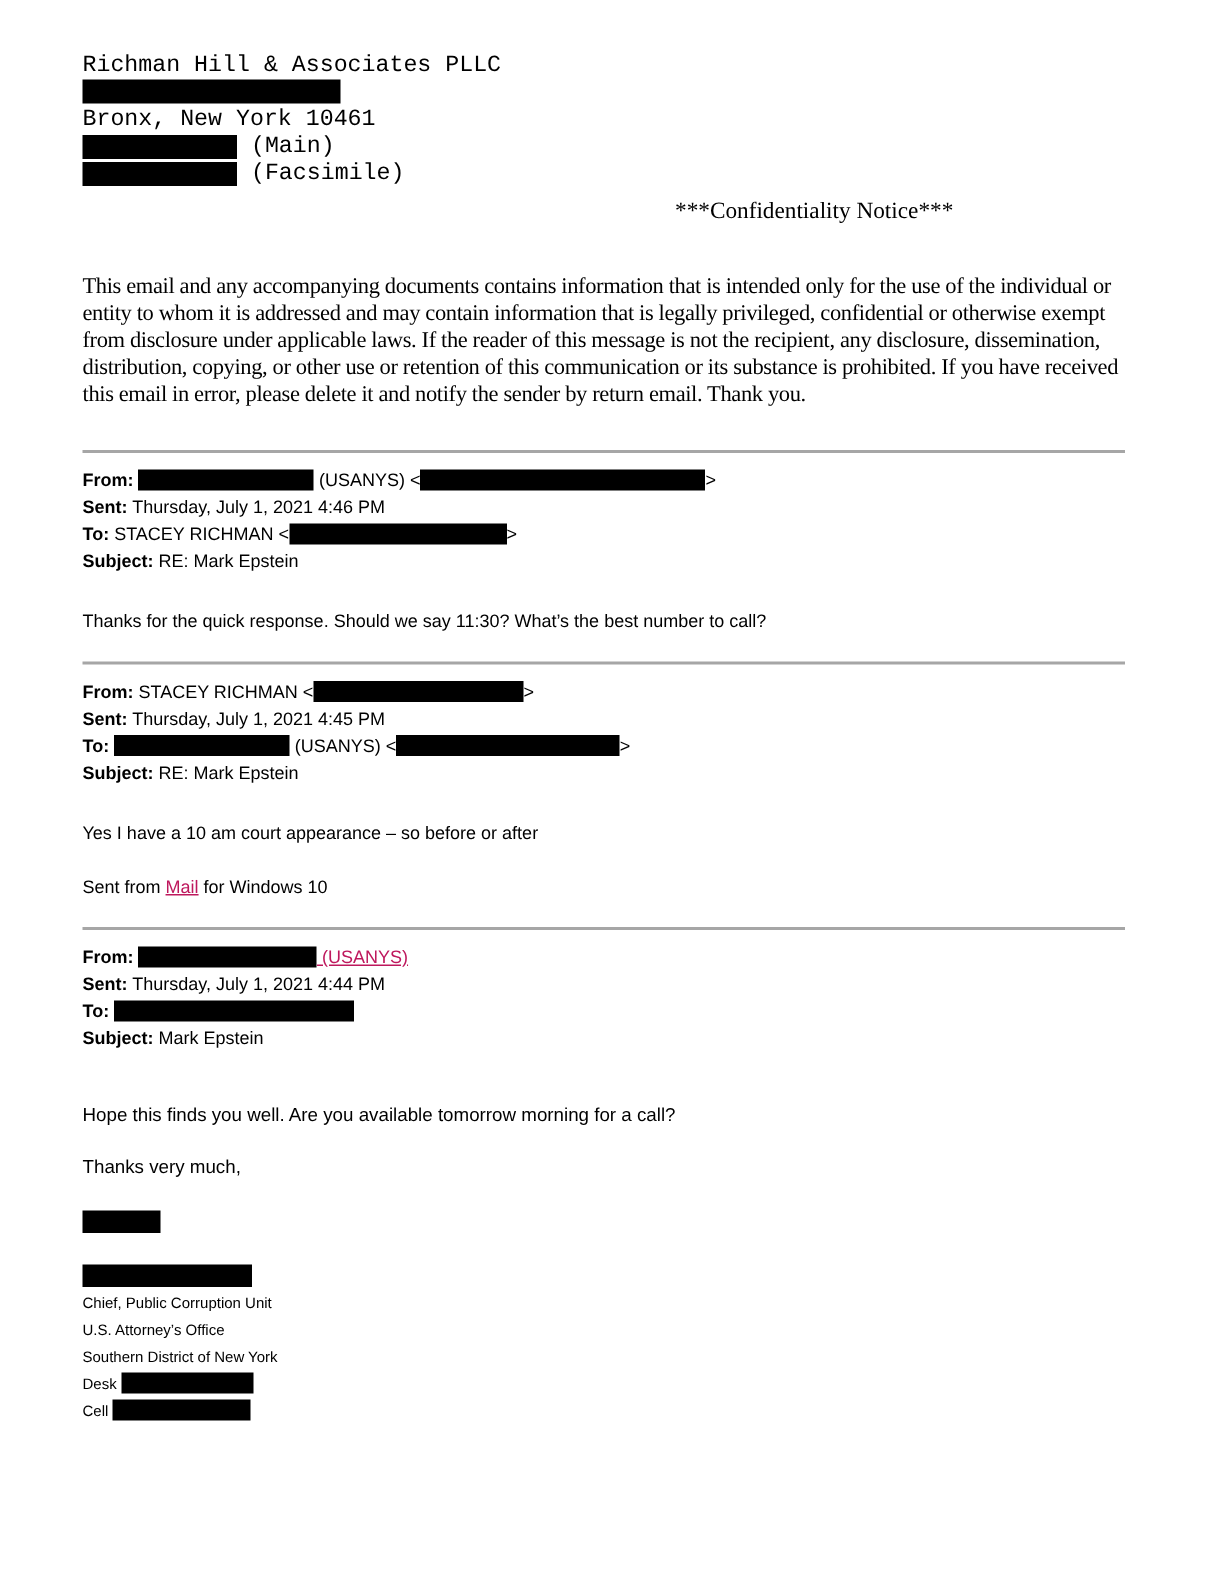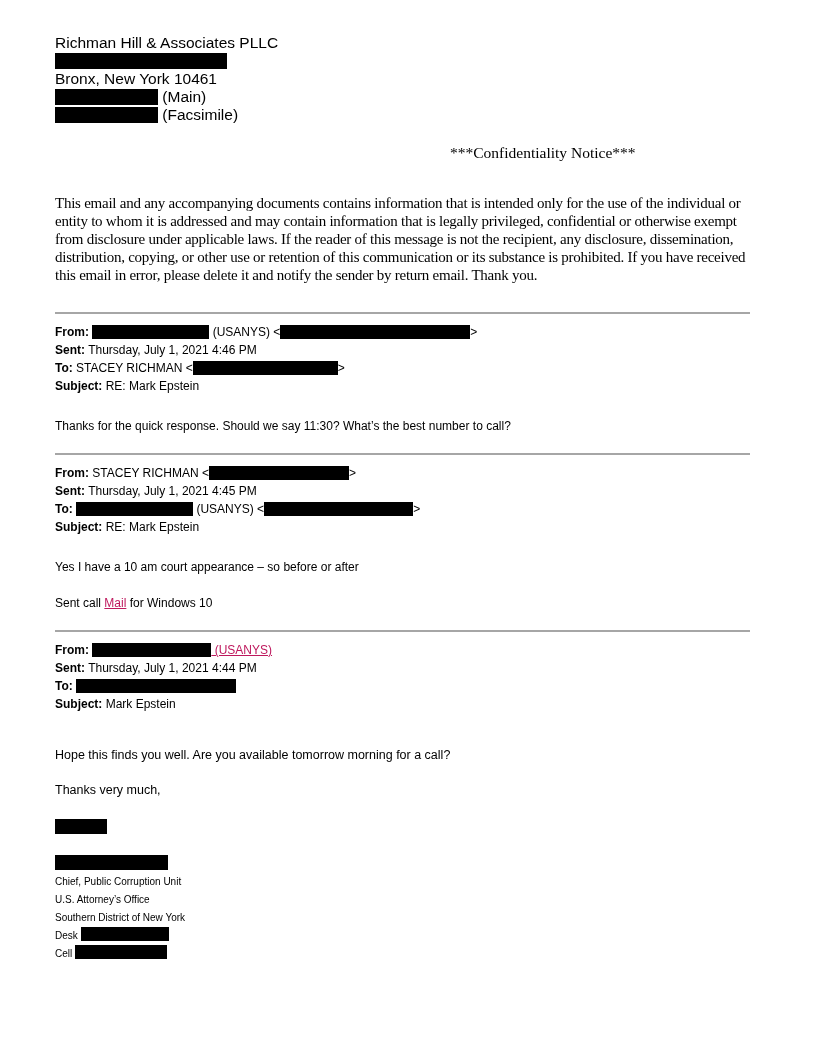--- a/index.html
+++ b/index.html
@@ -1,28 +1,28 @@
 <!DOCTYPE html>
 <html><head>
 <meta charset="utf-8">
 <style>
   html,body{margin:0;padding:0;background:#ffffff;}
   body{width:816px;height:1056px;color:#000;font-family:"Liberation Sans",sans-serif;overflow:hidden;}
   .page{padding:34px 0 0 55px;width:700px;}
 
   
-  .serif{font-family:Liberation Sans, sans-serif;}
+  .serif{font-family:Liberation Mono, monospace;}
   .lh-line{font-size:15.5px;line-height:18px;}
   .redact{display:inline-block;background:#000;vertical-align:text-bottom;}
   .redact-block{background:#000;}
   .bar16{height:16px;}
   .bar14{height:14px;vertical-align:text-bottom;margin-bottom:0px;}
 
   
-  .notice-title{font-family:"Liberation Serif",serif;font-size:15.5px;line-height:18px;margin-top:20px;padding-left:395px;}
+  .notice-title{font-family:"Liberation Serif",serif;font-size:15.5px;line-height:18px;margin-top:8px;padding-left:395px;}
   .notice-body{font-family:"Liberation Serif",serif;font-size:15px;line-height:18px;letter-spacing:-0.25px;width:692px;margin-top:32px;}
 
   
   .rule{border:none;border-top:2px solid #a6a6a6;width:695px;margin:0;}
   .rule-m1{margin-top:28px;}
   .rule-m{margin-top:18px;}
   .hdr{margin-top:9px;font-size:12px;line-height:18px;}
   .hdr b{font-weight:bold;}
   .body-line{font-size:12px;line-height:18px;margin:22px 0 0 0;}
   .body-line-3{font-size:12.5px;line-height:18px;margin:18px 0 0 0;}
@@ -57,21 +57,21 @@
   <p class="body-line">Thanks for the quick response. Should we say 11:30? What’s the best number to call?</p>
 
   <hr class="rule rule-m">
   <div class="hdr">
     <div><b>From:</b> <span>STACEY RICHMAN &lt;</span><span class="redact bar14" style="width:140px"></span><span>&gt;</span></div>
     <div><b>Sent:</b> <span>Thursday, July 1, 2021 4:45 PM</span></div>
     <div><b>To:</b> <span class="redact bar14" style="width:117px"></span><span> (USANYS) &lt;</span><span class="redact bar14" style="width:149px"></span><span>&gt;</span></div>
     <div><b>Subject:</b> <span>RE: Mark Epstein</span></div>
   </div>
   <p class="body-line">Yes I have a 10 am court appearance – so before or after</p>
-  <p class="body-line" style="margin-top:18px"><span>Sent call </span><a class="link">Mail</a><span> for Windows 10</span></p>
+  <p class="body-line" style="margin-top:18px"><span>Sent from </span><a class="link">Mail</a><span> for Windows 10</span></p>
 
   <hr class="rule rule-m">
   <div class="hdr">
     <div><b>From:</b> <span class="redact bar14" style="width:119px"></span><a class="link">&nbsp;(USANYS)</a></div>
     <div><b>Sent:</b> <span>Thursday, July 1, 2021 4:44 PM</span></div>
     <div><b>To:</b> <span class="redact bar14" style="width:160px"></span></div>
     <div><b>Subject:</b> <span>Mark Epstein</span></div>
   </div>
   <p class="body-line-3" style="margin-top:33px">Hope this finds you well. Are you available tomorrow morning for a call?</p>
   <p class="body-line-3" style="margin-top:17px">Thanks very much,</p>

